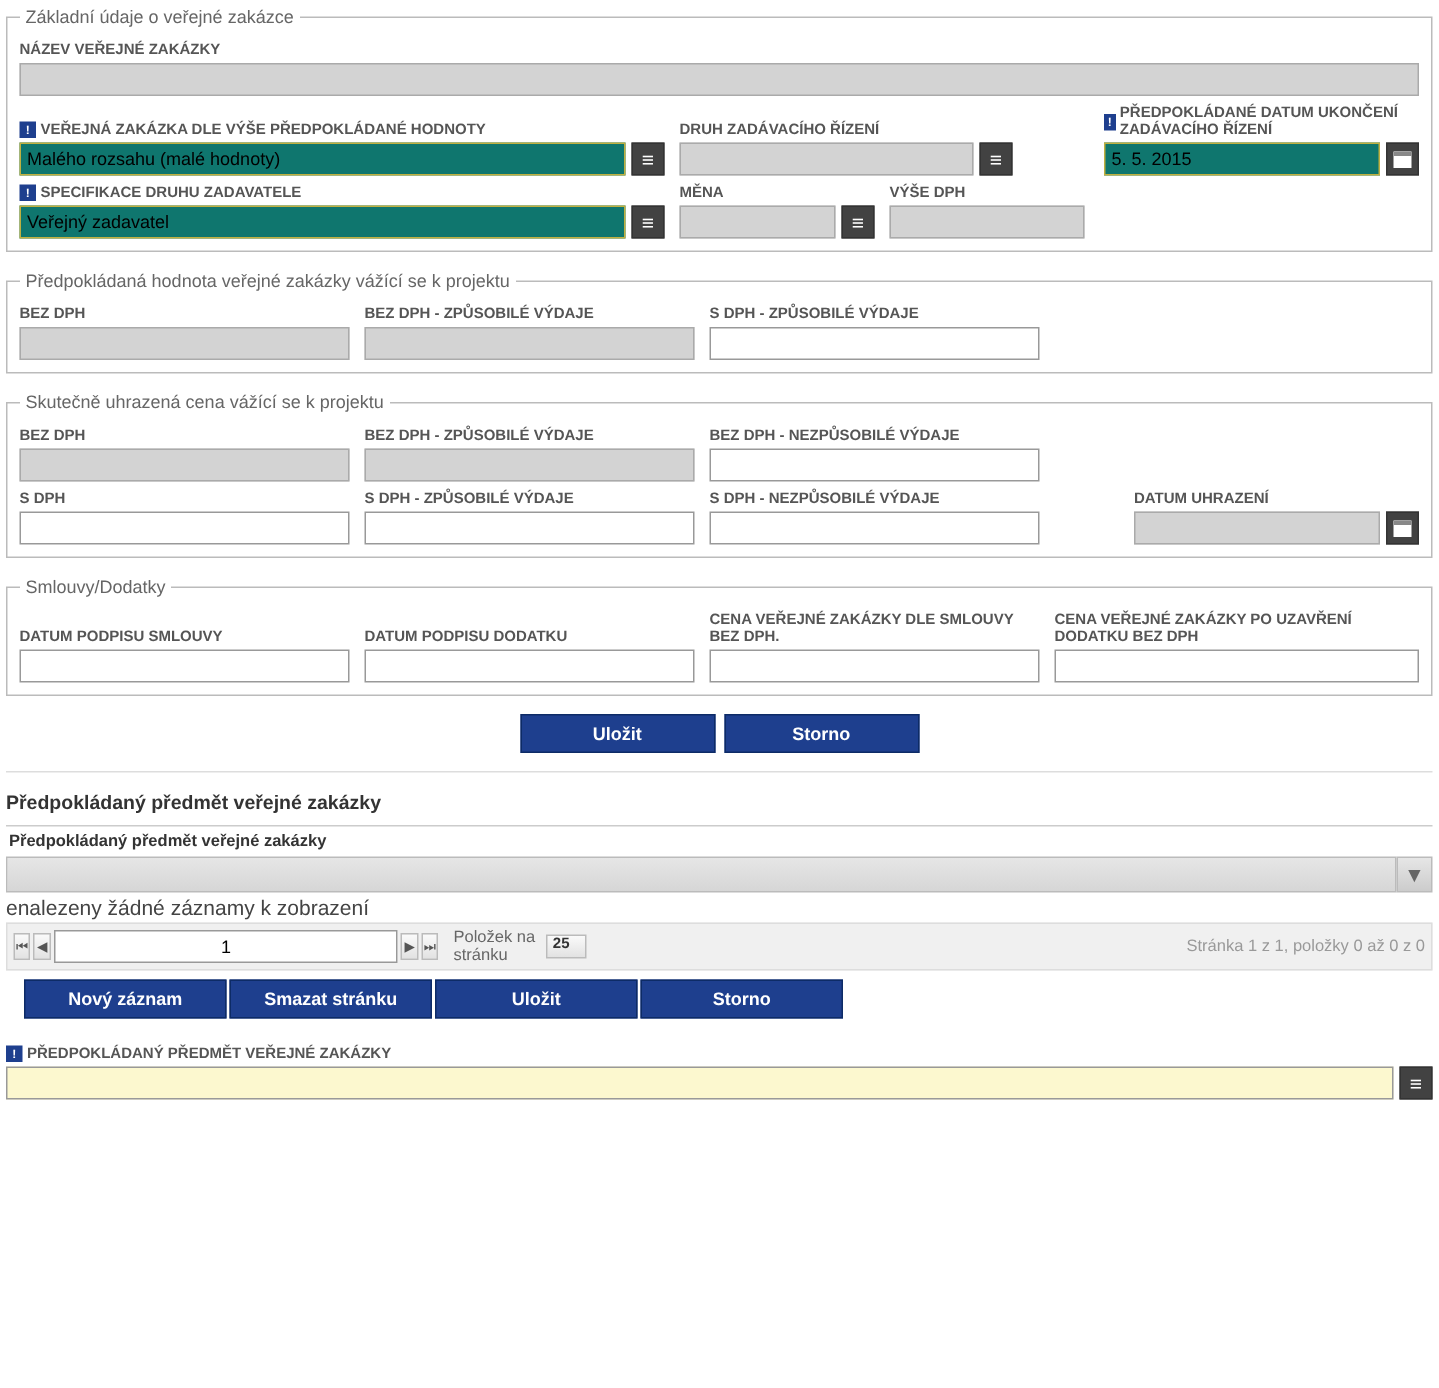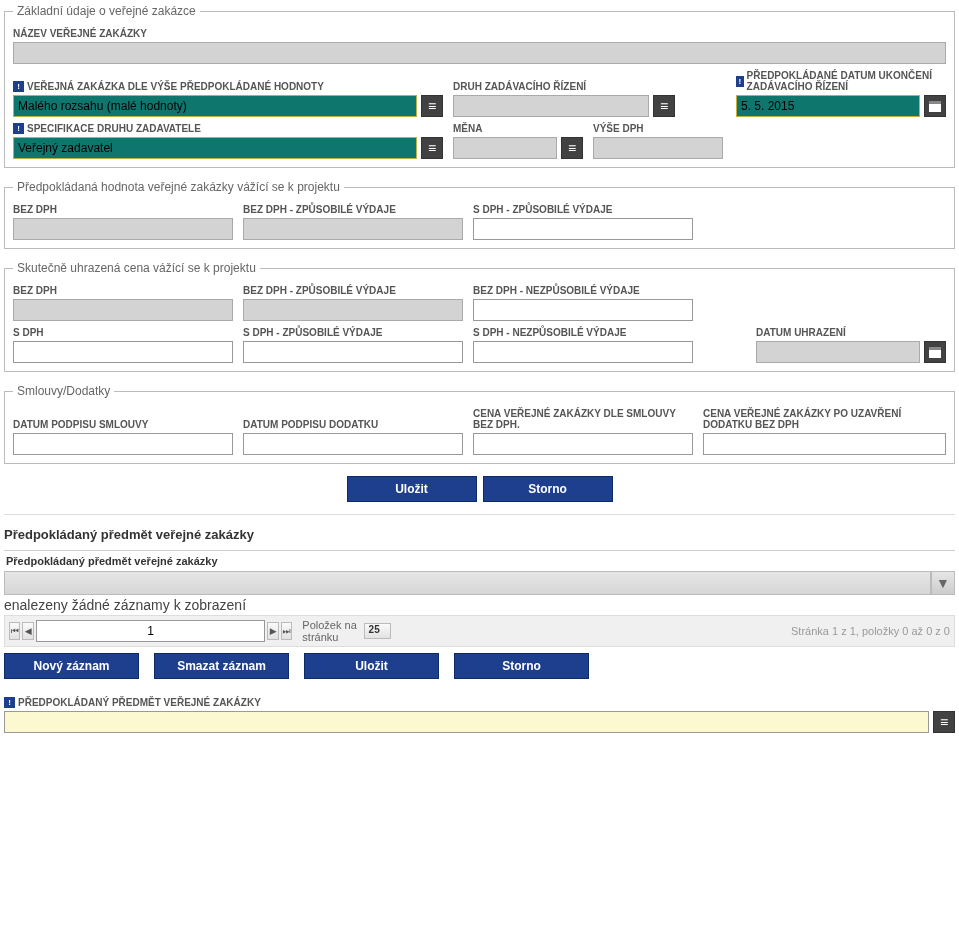--- a/index.html
+++ b/index.html
@@ -188,22 +188,22 @@
   border: 1px solid #bbb;
   font-size: 10px;
   background: linear-gradient(#fafafa,#e2e2e2);
   padding: 0 10px 0 4px;
   margin-left: 4px;
   font-weight: bold;
 }
 .pager-right { font-size: 11px; color: #999; }
 .action-row {
   display: flex;
-  gap: 15px;
-  margin: 6px 0 18px 0;
+  gap: 2px;
+  margin: 6px 0 18px 12px;
 }
 .action-row button {
   background: #1e3f8e;
   color: #fff;
   border: 1px solid #0d2b66;
   width: 135px;
   padding: 5px 0;
   font-size: 12px;
   font-weight: bold;
   cursor: pointer;
@@ -392,21 +392,21 @@
     <div class="pager-btn">▶</div>
     <div class="pager-btn">⏭</div>
     <span class="pager-text">Položek na stránku</span>
     <span class="pager-select">25</span>
   </div>
   <div class="pager-right">Stránka 1 z 1, položky 0 až 0 z 0</div>
 </div>
 
 <div class="action-row">
   <button>Nový záznam</button>
-  <button>Smazat záznam</button>
+  <button>Smazat stránku</button>
   <button>Uložit</button>
   <button>Storno</button>
 </div>
 
 <div class="bottom-field">
   <div class="label">
     <span class="bang">!</span>
     <span>PŘEDPOKLÁDANÝ PŘEDMĚT VEŘEJNÉ ZAKÁZKY</span>
   </div>
   <div class="input-wrap">

